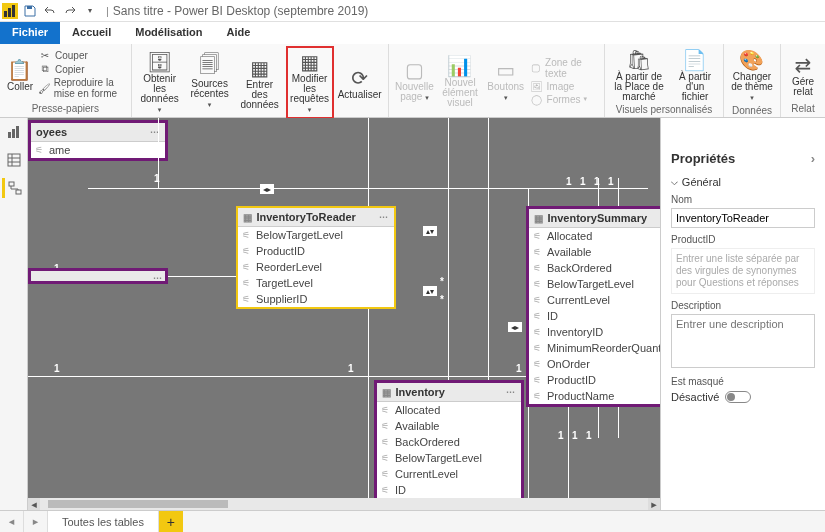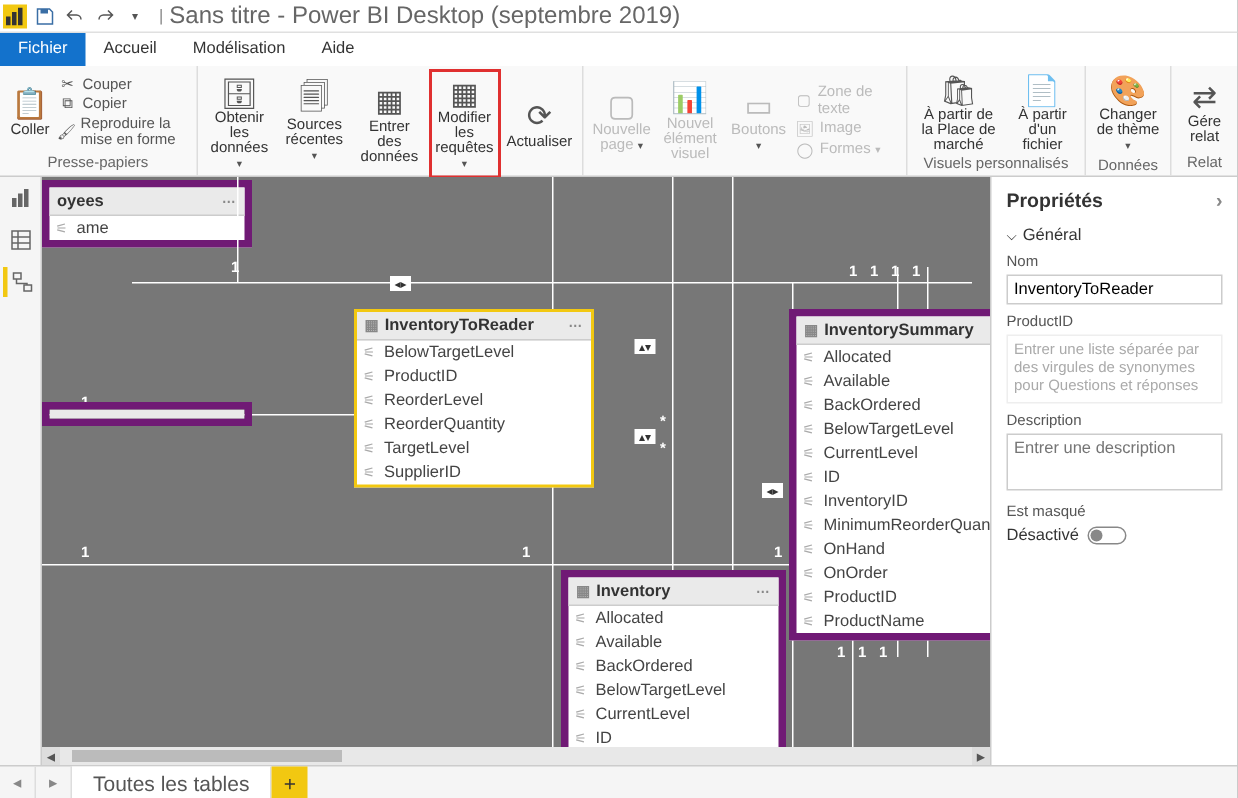--- a/index.html
+++ b/index.html
@@ -4,24 +4,24 @@
 <style>
 * { box-sizing: border-box; margin: 0; padding: 0; font-family: "Segoe UI", Arial, sans-serif; }
 body { width: 825px; height: 532px; overflow: hidden; background: #fff; font-size: 11px; color: #333; }
 
 
 .titlebar { height: 22px; background: #fff; display: flex; align-items: center; padding: 0 2px; border-bottom: 1px solid #e0e0e0; }
 .titlebar .appicon { width: 16px; height: 16px; background: #f2c811; display: flex; align-items: center; justify-content: center; font-size: 9px; font-weight: bold; color: #000; margin-right: 4px; }
 .titlebar .qat { display: flex; gap: 4px; margin-right: 8px; }
 .titlebar .qat span { width: 16px; height: 16px; display: flex; align-items: center; justify-content: center; cursor: pointer; }
 .titlebar .sep { color: #888; margin-right: 4px; }
-.titlebar .title { color: #666; font-size: 16px; text-align: center; }
-
-
-.menubar { height: 22px; display: flex; align-items: stretch; background: #fff; }
+.titlebar .title { color: #666; font-size: 12px; text-align: center; }
+
+
+.menubar { height: 22px; display: flex; align-items: stretch; background: #fff; font-weight: bold; }
 .menubar .tab { padding: 4px 12px; cursor: pointer; font-size: 11px; color: #333; }
 .menubar .tab.active { background: #1372cc; color: #fff; }
 
 
 .ribbon { height: 74px; background: #f9f9f9; border-bottom: 1px solid #ccc; display: flex; }
 .ribbon-group { border-right: 1px solid #ddd; padding: 2px 4px; display: flex; flex-direction: column; justify-content: space-between; position: relative; }
 .ribbon-group .items { display: flex; align-items: center; gap: 2px; flex: 1; }
 .ribbon-group .label { text-align: center; font-size: 10px; color: #666; padding-bottom: 1px; }
 .ribbon-btn-lg { width: 48px; display: flex; flex-direction: column; align-items: center; justify-content: center; padding: 2px; cursor: pointer; text-align: center; }
 .ribbon-btn-lg .ico { width: 28px; height: 24px; display: flex; align-items: center; justify-content: center; font-size: 20px; color: #555; }
@@ -36,21 +36,21 @@
 
 .main { display: flex; height: calc(532px - 22px - 22px - 74px - 22px); }
 .leftbar { width: 28px; background: #f5f5f5; border-right: 1px solid #ccc; display: flex; flex-direction: column; align-items: center; padding-top: 4px; gap: 8px; }
 .leftbar .vbtn { width: 20px; height: 20px; display: flex; align-items: center; justify-content: center; cursor: pointer; color: #555; }
 .leftbar .vbtn.active { border-left: 3px solid #f2c811; margin-left: -3px; padding-left: 3px; }
 
 .canvas-wrap { flex: 1; background: #777; position: relative; overflow: hidden; }
 .canvas { position: absolute; inset: 0; }
 
 
-.tbl { position: absolute; background: #fff; border: 5px solid #701a75; font-size: 11px; min-width: 140px; }
+.tbl { position: absolute; background: #fff; border: 3px solid #701a75; font-size: 11px; min-width: 140px; }
 .tbl.selected { border: 2px solid #f2c811; }
 .tbl .thead { background: #eaeaea; padding: 3px 5px; display: flex; align-items: center; gap: 4px; border-bottom: 1px solid #ccc; font-weight: 600; color: #333; }
 .tbl .thead .tico { color: #888; font-size: 10px; }
 .tbl .thead .more { margin-left: auto; color: #888; letter-spacing: 1px; font-size: 9px; }
 .tbl .fields { }
 .tbl .field { padding: 2px 5px 2px 18px; display: flex; align-items: center; gap: 4px; color: #444; position: relative; }
 .tbl .field::before { content: "⚟"; position: absolute; left: 4px; color: #aaa; font-size: 9px; }
 
 
 .line { position: absolute; background: #fff; }
@@ -60,35 +60,35 @@
 .diamond { position: absolute; width: 14px; height: 10px; background: #fff; color: #333; font-size: 8px; display: flex; align-items: center; justify-content: center; }
 
 
 .hscroll { position: absolute; bottom: 0; left: 0; right: 0; height: 12px; background: #e8e8e8; }
 .hscroll .thumb { position: absolute; left: 20px; width: 180px; top: 2px; bottom: 2px; background: #bbb; }
 .hscroll .arr { position: absolute; top: 0; bottom: 0; width: 12px; display: flex; align-items: center; justify-content: center; color: #555; background: #ddd; }
 .hscroll .arr.l { left: 0; } .hscroll .arr.r { right: 0; }
 
 
 .props { width: 165px; border-left: 1px solid #ccc; background: #fff; padding: 8px 10px; overflow: hidden; }
-.props h3 { font-size: 13px; font-weight: 600; color: #333; display: flex; justify-content: space-between; align-items: center; margin-bottom: 10px; }
+.props h3 { font-size: 13px; font-weight: 600; color: #333; display: flex; justify-content: space-between; align-items: center; margin-bottom: 10px; margin-top: 25px; }
 .props .section-h { font-size: 11px; color: #333; margin: 8px 0 6px; display: flex; align-items: center; gap: 4px; }
 .props .section-h::before { content: "⌵"; font-size: 9px; transform: rotate(0deg); display:inline-block; }
 .props label { display: block; font-size: 10px; color: #555; margin: 6px 0 3px; }
 .props input[type=text], .props textarea { width: 100%; border: 1px solid #ccc; padding: 3px 4px; font-size: 11px; font-family: inherit; }
-.props textarea { height: 38px; resize: none; }
+.props textarea { height: 54px; resize: none; }
 .props .placeholder { color: #aaa; font-size: 10px; line-height: 12px; }
 .props .toggle { display: flex; align-items: center; gap: 6px; margin-top: 4px; }
 .props .switch { width: 26px; height: 12px; border: 1px solid #888; border-radius: 6px; position: relative; background: #fff; }
 .props .switch::after { content: ""; position: absolute; width: 8px; height: 8px; border-radius: 50%; background: #888; top: 1px; left: 1px; }
 
 
 .tabbar { height: 22px; background: #f5f5f5; border-top: 1px solid #ccc; display: flex; align-items: stretch; }
 .tabbar .navb { width: 24px; display: flex; align-items: center; justify-content: center; border-right: 1px solid #ddd; color: #888; cursor: pointer; }
-.tabbar .tabb { padding: 0 14px; display: flex; align-items: center; border-right: 1px solid #ddd; font-size: 14px; color: #555; cursor: pointer; background: #fff; }
+.tabbar .tabb { padding: 0 14px; display: flex; align-items: center; border-right: 1px solid #ddd; font-size: 11px; color: #555; cursor: pointer; background: #fff; }
 .tabbar .addb { width: 24px; display: flex; align-items: center; justify-content: center; background: #f2c811; color: #333; cursor: pointer; font-size: 14px; }
 
 svg { display: block; }
 </style>
 </head>
 <body>
 
 <div class="titlebar">
   <div class="appicon">
     <svg width="12" height="12" viewBox="0 0 12 12">
@@ -321,41 +321,39 @@
       <div class="tbl selected" style="left:208px;top:88px;width:160px">
         <div class="thead">
             <span class="tico">▦</span>
             <span>InventoryToReader</span>
             <span class="more">⋯</span>
           </div>
         <div class="fields">
             <div class="field">BelowTargetLevel</div>
             <div class="field">ProductID</div>
             <div class="field">ReorderLevel</div>
-            <div class="field">ReorderQuantity</div>
             <div class="field">TargetLevel</div>
             <div class="field">SupplierID</div>
           </div>
       </div>
 
       <div class="tbl" style="left:498px;top:88px;width:160px">
         <div class="thead">
             <span class="tico">▦</span>
             <span>InventorySummary</span>
           </div>
         <div class="fields">
             <div class="field">Allocated</div>
             <div class="field">Available</div>
             <div class="field">BackOrdered</div>
             <div class="field">BelowTargetLevel</div>
             <div class="field">CurrentLevel</div>
             <div class="field">ID</div>
             <div class="field">InventoryID</div>
             <div class="field">MinimumReorderQuantity</div>
-            <div class="field">OnHand</div>
             <div class="field">OnOrder</div>
             <div class="field">ProductID</div>
             <div class="field">ProductName</div>
           </div>
       </div>
 
       <div class="tbl" style="left:346px;top:262px;width:150px">
         <div class="thead">
             <span class="tico">▦</span>
             <span>Inventory</span>

